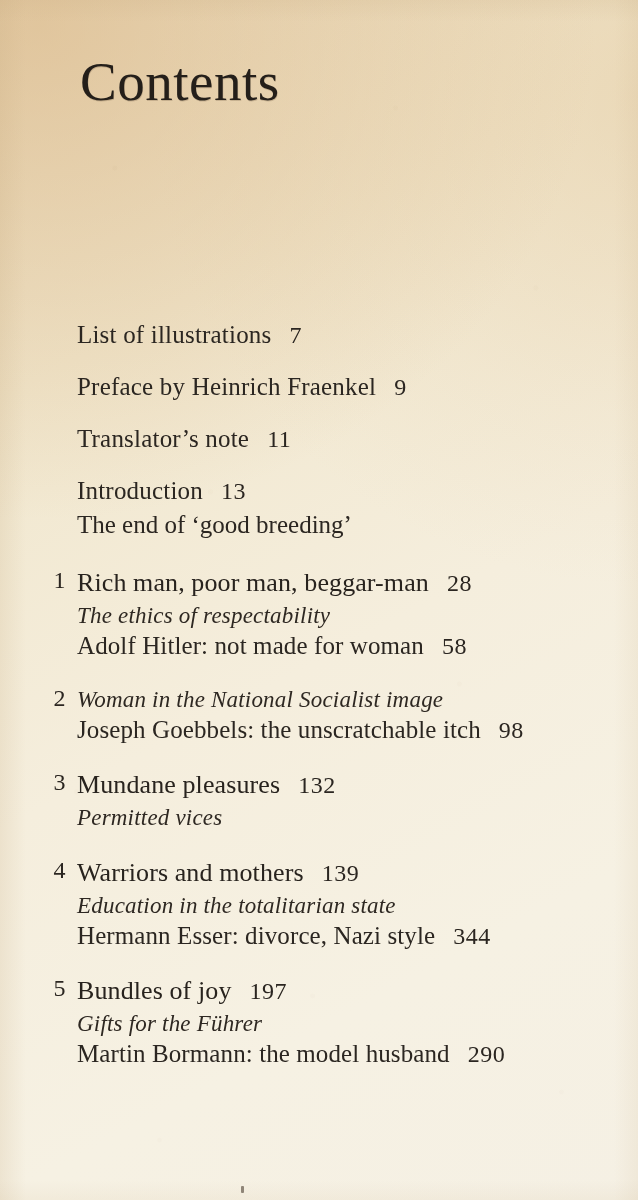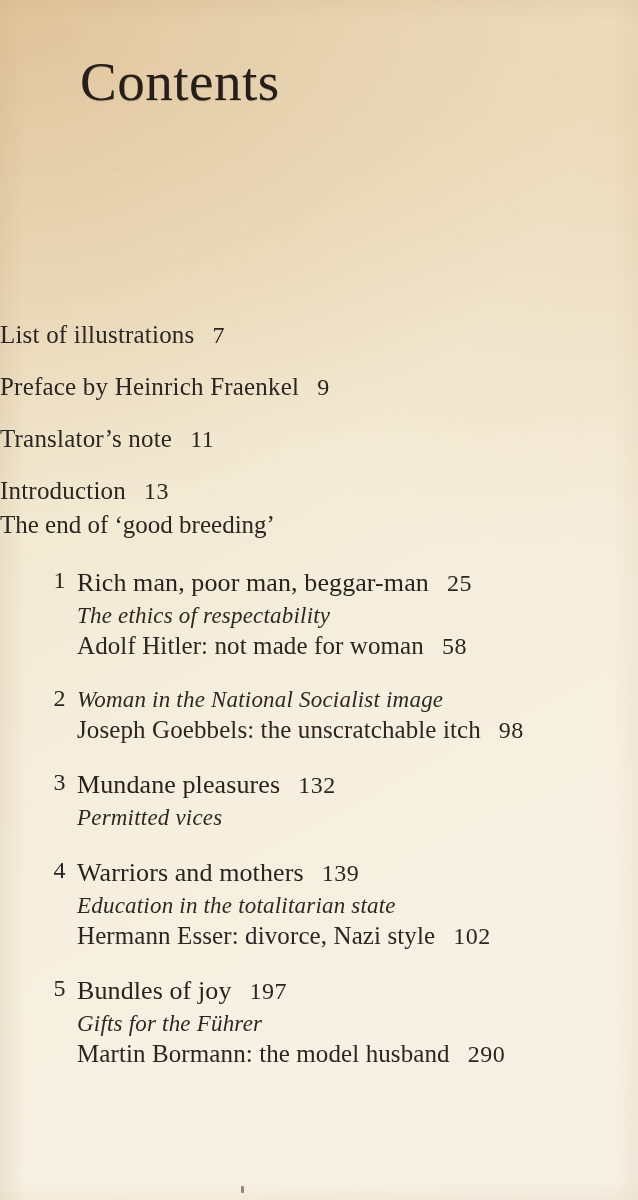--- a/index.html
+++ b/index.html
@@ -72,20 +72,21 @@
   
   .front-matter {
     position: absolute;
     left: 0;
     top: 318px;
     width: 638px;
   }
 
   .fm-entry {
     position: relative;
+    padding-left: 77px;
     margin-bottom: 18px;
     white-space: nowrap;
   }
 
   .fm-line {
     font-size: 25px;
     line-height: 34px;
     letter-spacing: 0.2px;
     color: #2b2621;
     display: block;
@@ -201,42 +202,42 @@
         <span class="fm-line"><span>Introduction</span><span class="pg">13</span></span>
         <span class="fm-sub">The end of ‘good breeding’</span>
       </div>
 
     </div>
 
     <div class="chapters">
 
       <div class="chapter">
         <span class="ch-num">1</span>
-        <span class="ch-title"><span>Rich man, poor man, beggar-man</span><span class="pg">25</span></span>
+        <span class="ch-title"><span>Rich man, poor man, beggar-man</span><span class="pg">28</span></span>
         <span class="ch-sub">The ethics of respectability</span>
         <span class="ch-essay"><span>Adolf Hitler: not made for woman</span><span class="pg">58</span></span>
       </div>
 
       <div class="chapter">
         <span class="ch-num">2</span>
         <span class="ch-sub">Woman in the National Socialist image</span>
         <span class="ch-essay"><span>Joseph Goebbels: the unscratchable itch</span><span class="pg">98</span></span>
       </div>
 
       <div class="chapter">
         <span class="ch-num">3</span>
         <span class="ch-title"><span>Mundane pleasures</span><span class="pg">132</span></span>
         <span class="ch-sub">Permitted vices</span>
       </div>
 
       <div class="chapter">
         <span class="ch-num">4</span>
         <span class="ch-title"><span>Warriors and mothers</span><span class="pg">139</span></span>
         <span class="ch-sub">Education in the totalitarian state</span>
-        <span class="ch-essay"><span>Hermann Esser: divorce, Nazi style</span><span class="pg">102</span></span>
+        <span class="ch-essay"><span>Hermann Esser: divorce, Nazi style</span><span class="pg">344</span></span>
       </div>
 
       <div class="chapter">
         <span class="ch-num">5</span>
         <span class="ch-title"><span>Bundles of joy</span><span class="pg">197</span></span>
         <span class="ch-sub">Gifts for the Führer</span>
         <span class="ch-essay"><span>Martin Bormann: the model husband</span><span class="pg">290</span></span>
       </div>
 
     </div>

